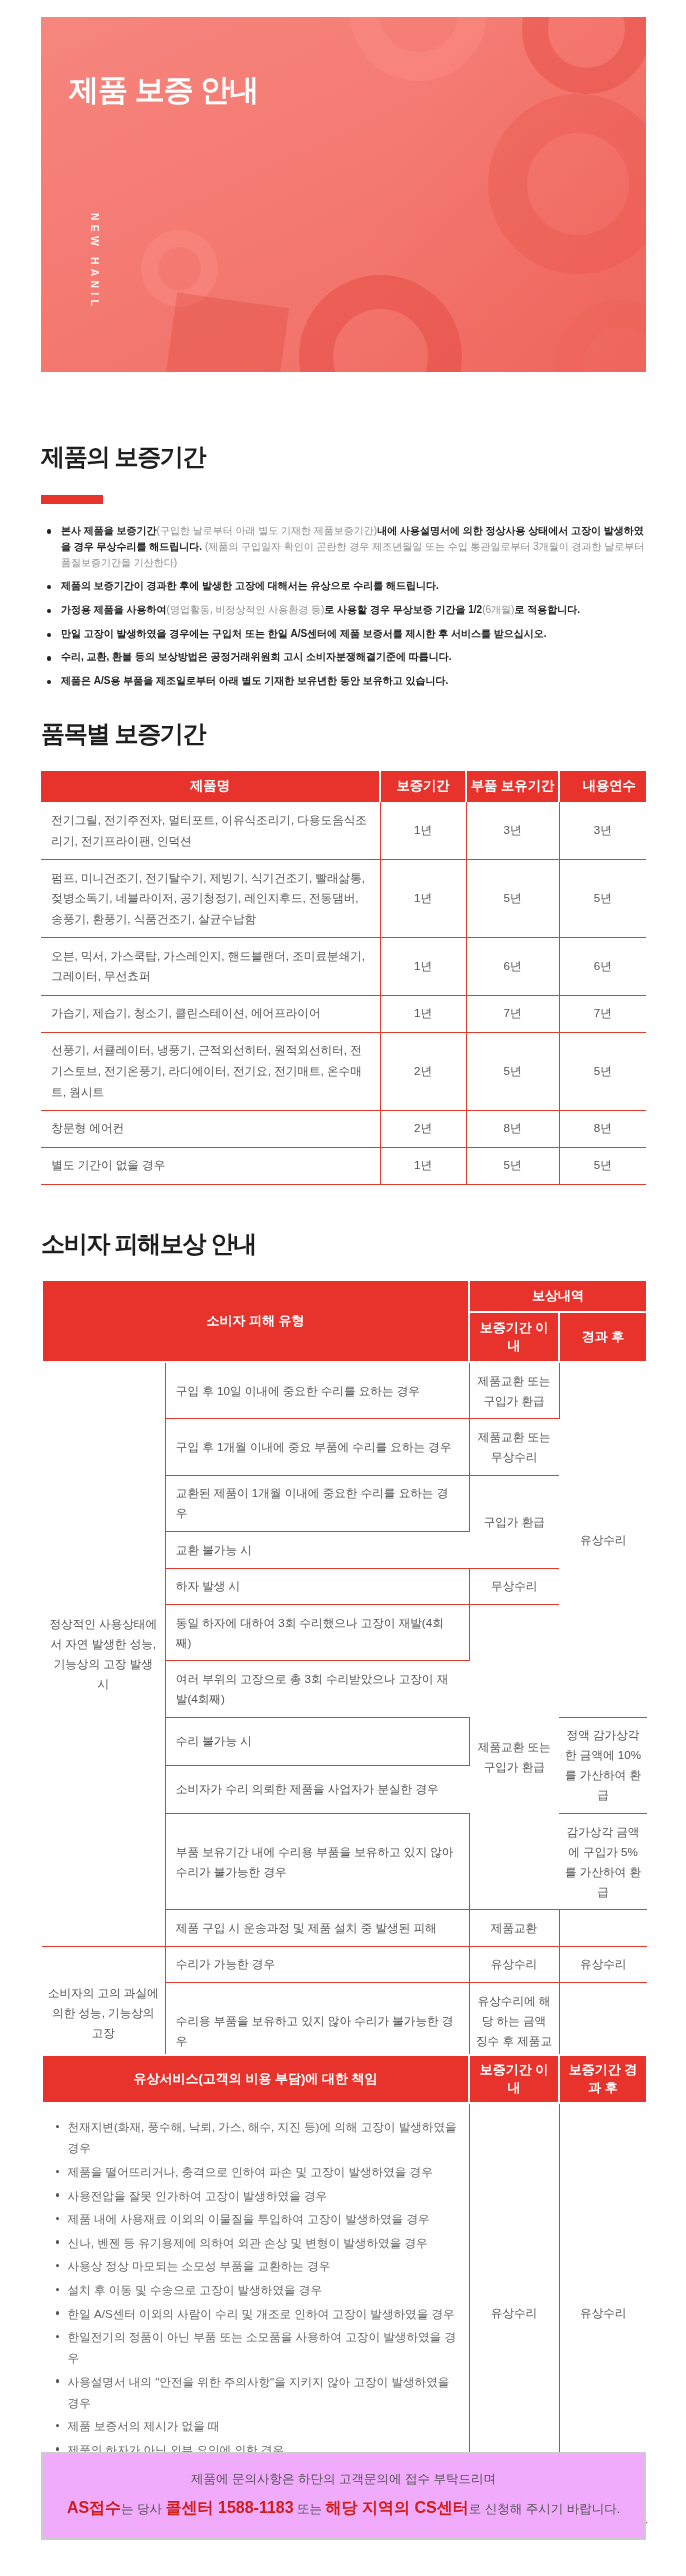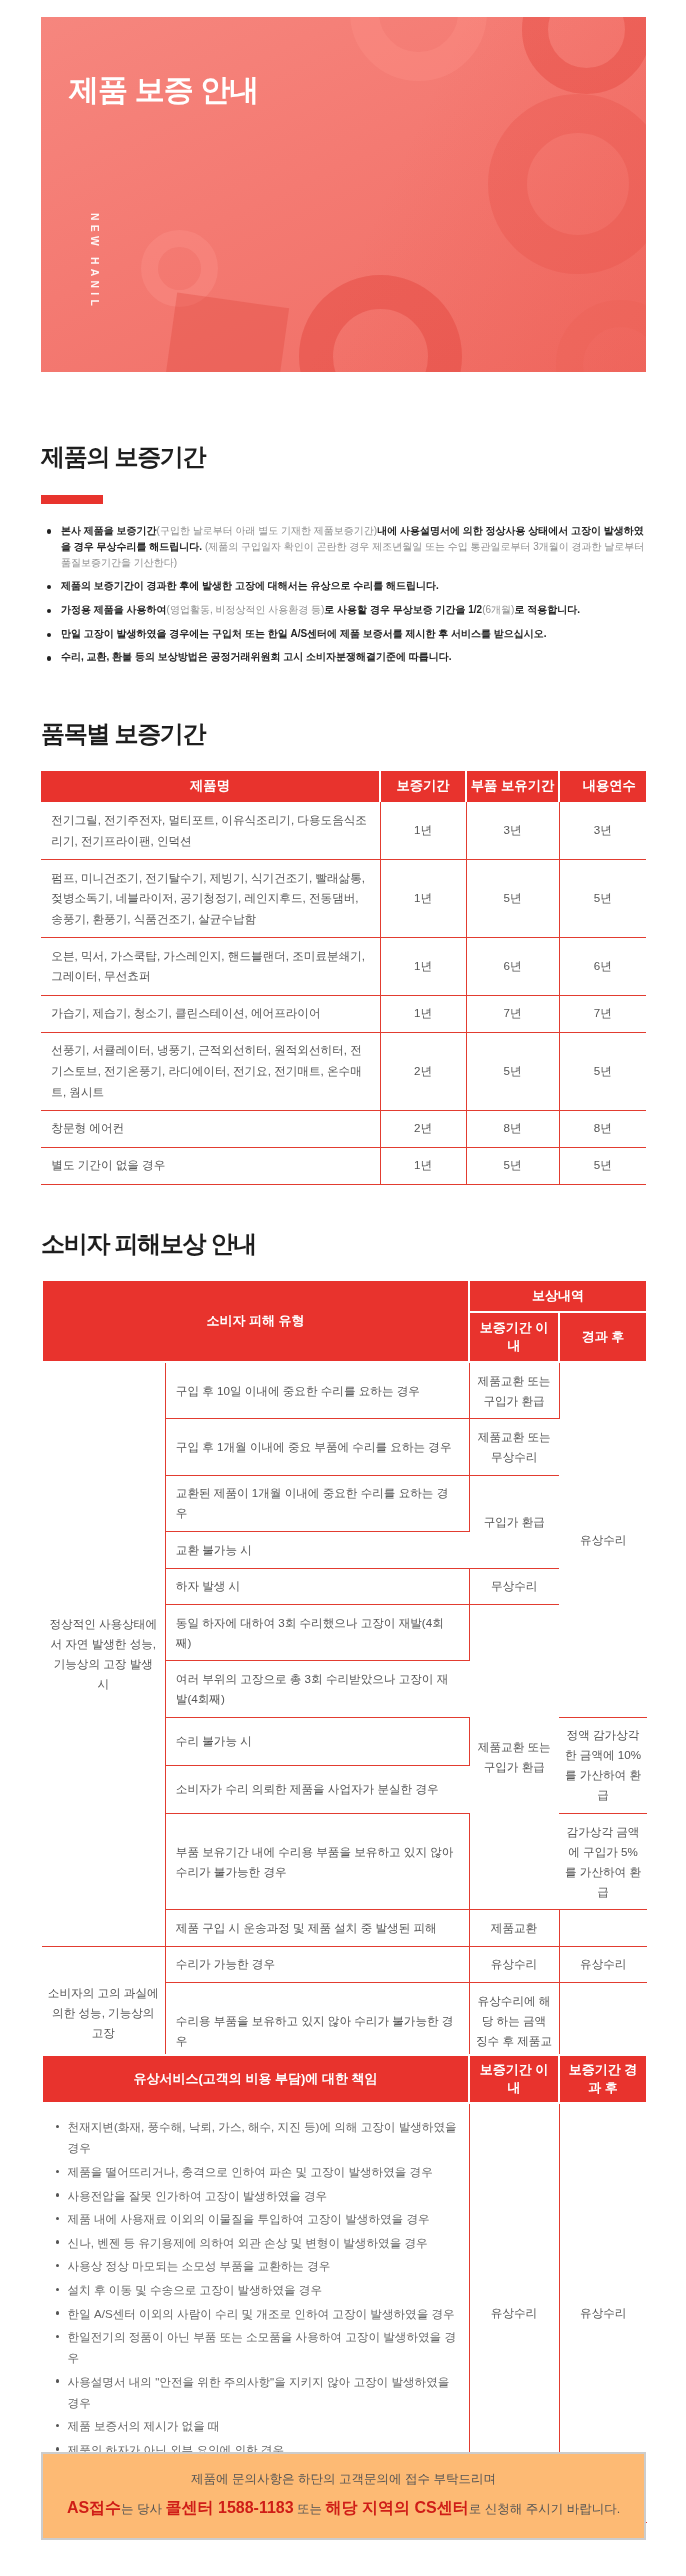--- a/index.html
+++ b/index.html
@@ -71,21 +71,21 @@
   .paid-table td:last-child { border-right:none; }
   .paid-table td.center { text-align:center; }
   .tlist { list-style:none; padding:1.7px 3.4px; }
   .tlist li { position:relative; padding-left:17px; margin-bottom:2.6px;
               font-size:11.6px; line-height:21px; color:#666; }
   .tlist li::before { content:""; position:absolute; left:5.2px; top:8.6px; width:3.4px; height:3.4px;
               border-radius:50%; background:#555; }
 
   
   .footer { position:absolute; top:2452px; left:41px; width:605px; border:2.6px solid #ccc;
-            background:#fdba74; text-align:center; padding:17px 8.6px 19px; }
+            background:#f0abfc; text-align:center; padding:17px 8.6px 19px; }
   .footer-line1 { font-size:12.5px; color:#555; }
   .footer-line2 { margin-top:10.3px; font-size:12.5px; color:#555; }
   .sg-red  { color:#cf1d17; font-weight:bold; font-size:16px; }
   .sg-plain{ color:#555; font-weight:normal; font-size:12.5px; }
 </style>
 </head>
 <body>
 
 <div class="page">
 
@@ -104,20 +104,21 @@
 
   <div class="sec" style="top:441px;">
     <h2>제품의 보증기간</h2>
     <div class="divider"></div>
     <ul class="bullets">
       <li><span class="sg-strong">본사 제품을 보증기간</span><span class="sg-muted">(구입한 날로부터 아래 별도 기재한 제품보증기간)</span><span class="sg-strong">내에 사용설명서에 의한 정상사용 상태에서 고장이 발생하였을 경우 무상수리를 해드립니다. </span><span class="sg-muted">(제품의 구입일자 확인이 곤란한 경우 제조년월일 또는 수입 통관일로부터 3개월이 경과한 날로부터 품질보증기간을 기산한다)</span></li>
       <li><span class="sg-strong">제품의 보증기간이 경과한 후에 발생한 고장에 대해서는 유상으로 수리를 해드립니다.</span></li>
       <li><span class="sg-strong">가정용 제품을 사용하여</span><span class="sg-muted">(영업활동, 비정상적인 사용환경 등)</span><span class="sg-strong">로 사용할 경우 무상보증 기간을 1/2</span><span class="sg-muted">(6개월)</span><span class="sg-strong">로 적용합니다.</span></li>
       <li><span class="sg-strong">만일 고장이 발생하였을 경우에는 구입처 또는 한일 A/S센터에 제품 보증서를 제시한 후 서비스를 받으십시오.</span></li>
       <li><span class="sg-strong">수리, 교환, 환불 등의 보상방법은 공정거래위원회 고시 소비자분쟁해결기준에 따릅니다.</span></li>
+      <li><span class="sg-strong">제품은 A/S용 부품을 제조일로부터 아래 별도 기재한 보유년한 동안 보유하고 있습니다.</span></li>
     </ul>
   </div>
 
   <div class="sec" style="top:718px;">
     <h2>품목별 보증기간</h2>
     <table class="item-table">
       <colgroup>
           <col style="width:339px">
           <col style="width:86px">
           <col style="width:93px">

